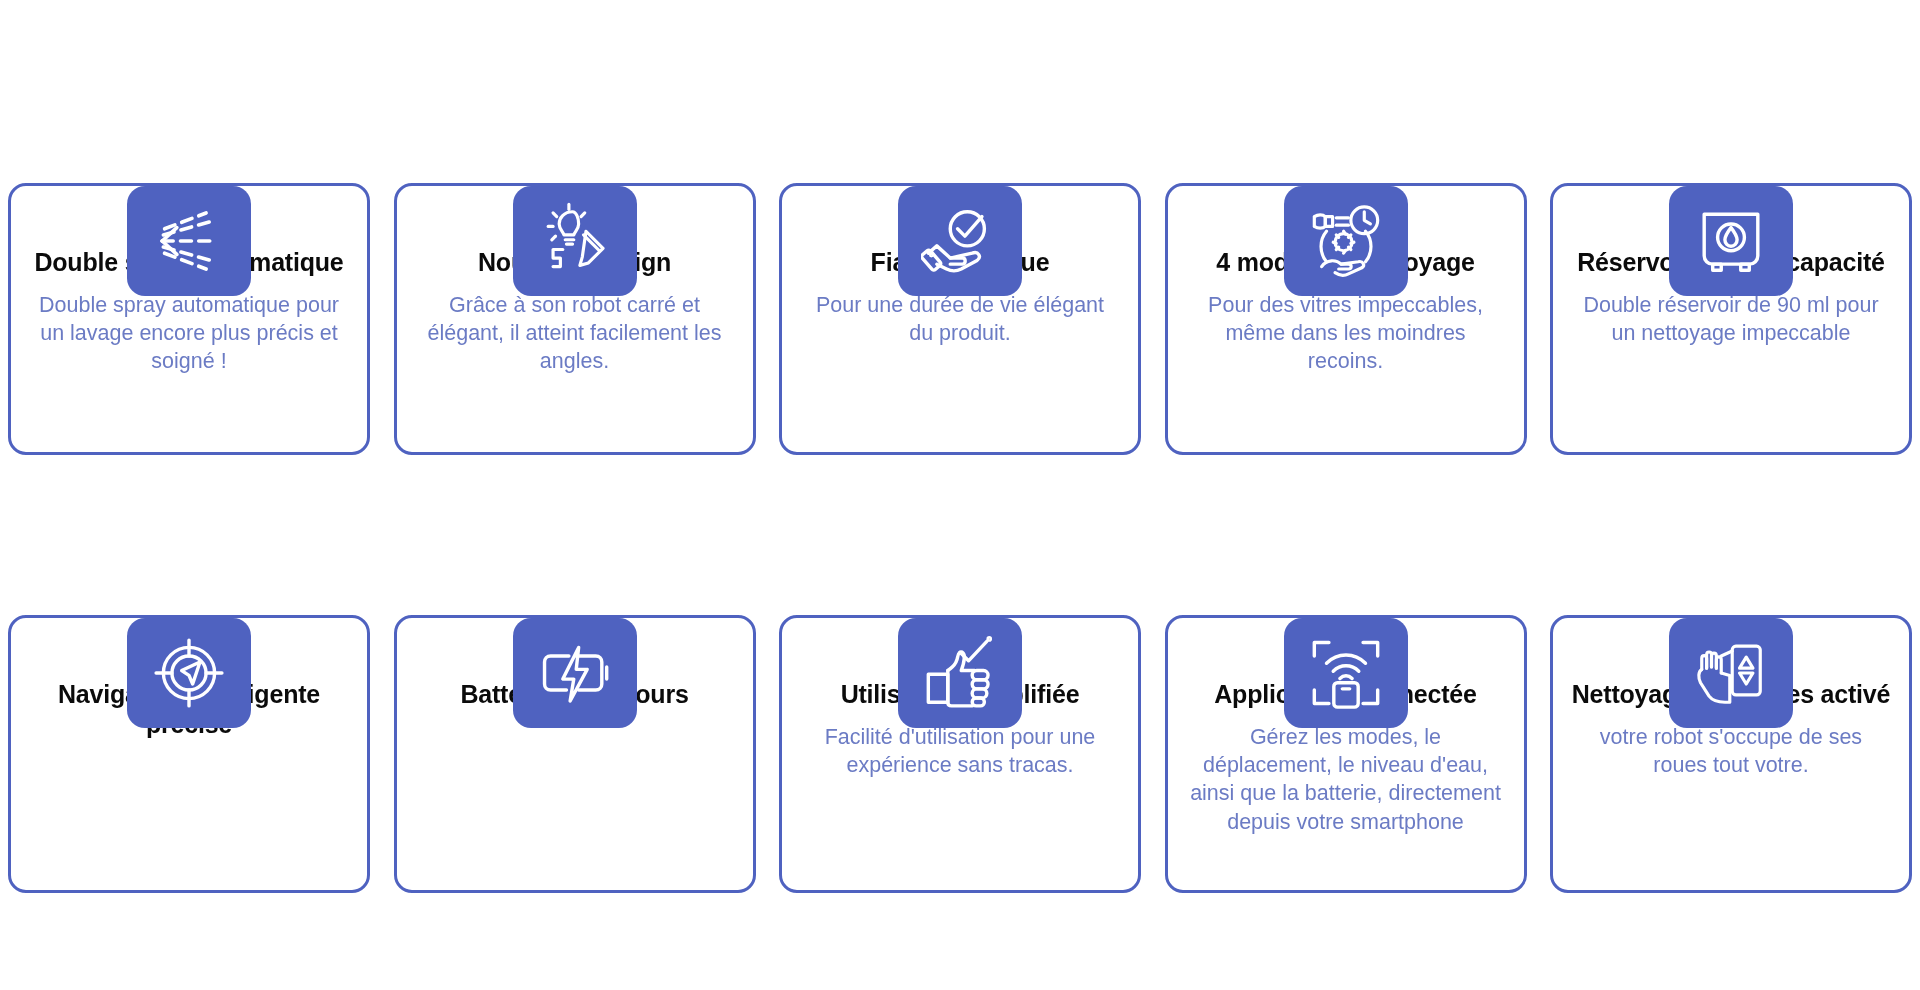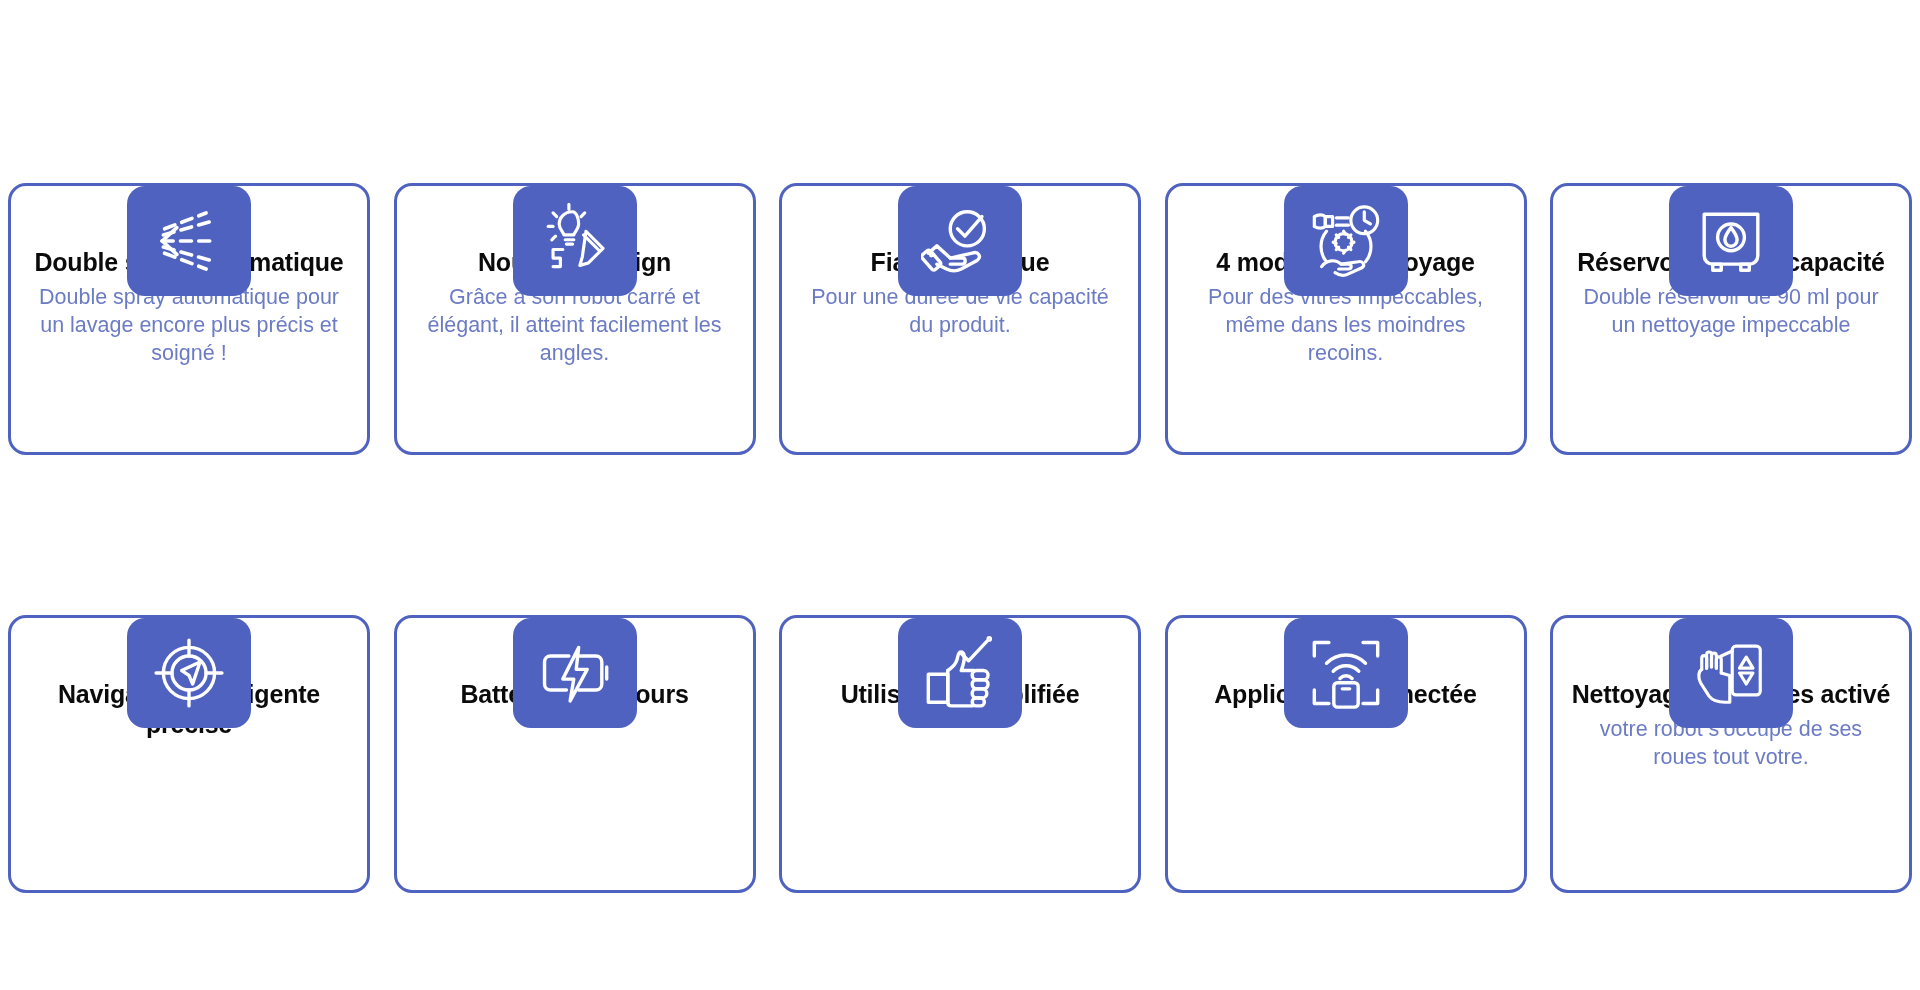--- a/index.html
+++ b/index.html
@@ -81,21 +81,21 @@
     font-weight: bold;
     color: #0b0b0b;
     text-align: center;
     line-height: 1.18;
     letter-spacing: -0.2px;
     padding: 0 6px;
     max-width: 340px;
   }
 
   .card-desc {
-    margin-top: 5px;
+    margin-top: 13px;
     font-size: 21.5px;
     color: #6b7bc4;
     text-align: center;
     line-height: 1.32;
     padding: 0 16px;
     max-width: 348px;
   }
 
   .card-wrap.tall .card { height: 278px; }
 </style>
@@ -152,21 +152,21 @@
           <svg viewBox="0 0 64 64" fill="none" stroke="#ffffff" stroke-width="2.8" stroke-linecap="round" stroke-linejoin="round">
             <circle cx="38" cy="22" r="14"></circle>
             <polyline points="30,22 36,28 50,12"></polyline>
             <path d="M6 42 L13 36 L24 46 L34 46 C37 46 37 51 34 51 L24 51"></path>
             <path d="M24 46 L42 42 C47 40 50 45 46 48 L33 55 C29 57 25 57 21 55 L13 51"></path>
             <rect x="4" y="40" width="9" height="16" rx="2" transform="rotate(-41 8 48)"></rect>
             <circle cx="8.5" cy="43.5" r="1.1" stroke-width="1.8"></circle>
           </svg>
         </div>
         <div class="card-title">Fiabilité accrue</div>
-        <div class="card-desc">Pour une durée de vie capacité du produit.</div>
+        <div class="card-desc">Pour une durée de vie élégant du produit.</div>
       </div>
     </div>
 
     <div class="card-wrap">
       <div class="card">
         <div class="icon-badge">
           <svg viewBox="0 0 64 64" fill="none" stroke="#ffffff" stroke-width="2.6" stroke-linecap="round" stroke-linejoin="round">
             <circle cx="47" cy="15" r="11"></circle>
             <polyline points="47,8 47,15 52,18"></polyline>
             <path d="M6 12 L6 20 M6 12 C9 10 13 10 15 12 L15 20 C13 22 9 22 6 20"></path>
@@ -246,39 +246,41 @@
             <path d="M22 30 C22 30 29 26 30 19 C30.5 15 33 14 34.5 15.5 C36 17 36 22 33 30 L44 30"></path>
             <rect x="42" y="30" width="13" height="7.5" rx="3.7"></rect>
             <rect x="42" y="37.5" width="13" height="7.5" rx="3.7"></rect>
             <rect x="42" y="45" width="12" height="7.5" rx="3.7"></rect>
             <rect x="42" y="52.5" width="10" height="6.5" rx="3.2"></rect>
             <path d="M22 30 L22 56 C22 58 23 59 25 59 L42 59"></path>
             <rect x="6" y="33" width="16" height="23"></rect>
           </svg>
         </div>
         <div class="card-title">Utilisation simplifiée</div>
+        <div class="card-desc">Facilité d'utilisation pour une expérience sans tracas.</div>
       </div>
     </div>
 
     <div class="card-wrap tall">
       <div class="card">
         <div class="icon-badge">
           <svg viewBox="0 0 64 64" fill="none" stroke="#ffffff" stroke-width="2.8" stroke-linecap="round" stroke-linejoin="round">
             <polyline points="6,18 6,7 18,7"></polyline>
             <polyline points="46,7 58,7 58,18"></polyline>
             <polyline points="6,46 6,57 18,57"></polyline>
             <polyline points="46,57 58,57 58,46"></polyline>
             <path d="M16 24 C25 15 39 15 48 24"></path>
             <path d="M21.5 30.5 C27.5 24.5 36.5 24.5 42.5 30.5"></path>
             <path d="M27 36.5 C30 33.5 34 33.5 37 36.5"></path>
             <rect x="22" y="40" width="20" height="20" rx="3"></rect>
             <line x1="29" y1="45" x2="35" y2="45"></line>
           </svg>
         </div>
         <div class="card-title">Application connectée</div>
+        <div class="card-desc">Gérez les modes, le déplacement, le niveau d'eau, ainsi que la batterie, directement depuis votre smartphone</div>
       </div>
     </div>
 
     <div class="card-wrap tall">
       <div class="card">
         <div class="icon-badge">
           <svg viewBox="0 0 64 64" fill="none" stroke="#ffffff" stroke-width="2.6" stroke-linecap="round" stroke-linejoin="round">
             <rect x="33" y="10" width="23" height="40" rx="3"></rect>
             <polygon points="44.5,19 50,28 39,28"></polygon>
             <polygon points="44.5,41 50,32 39,32"></polygon>

